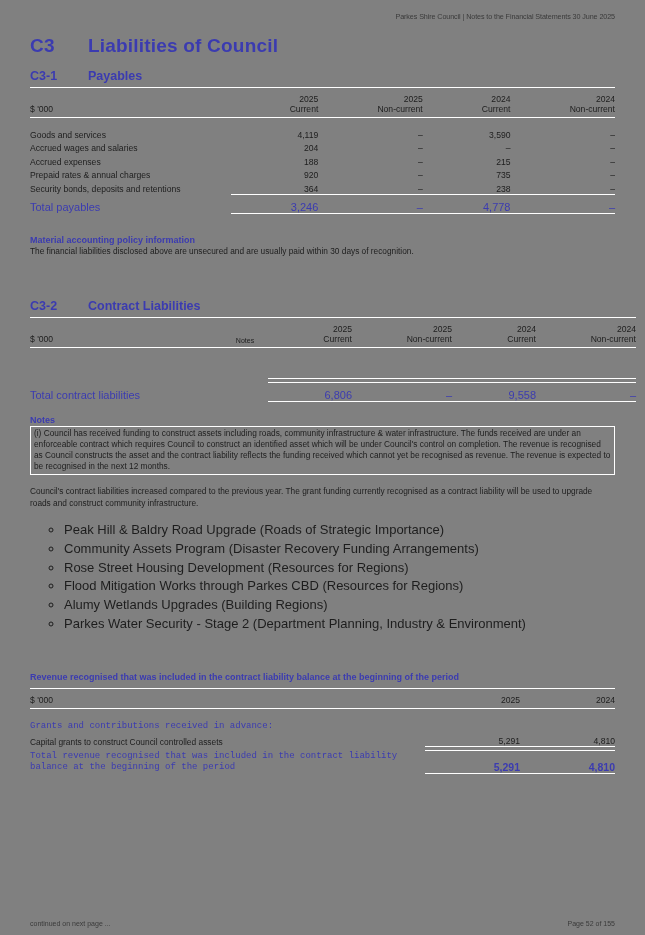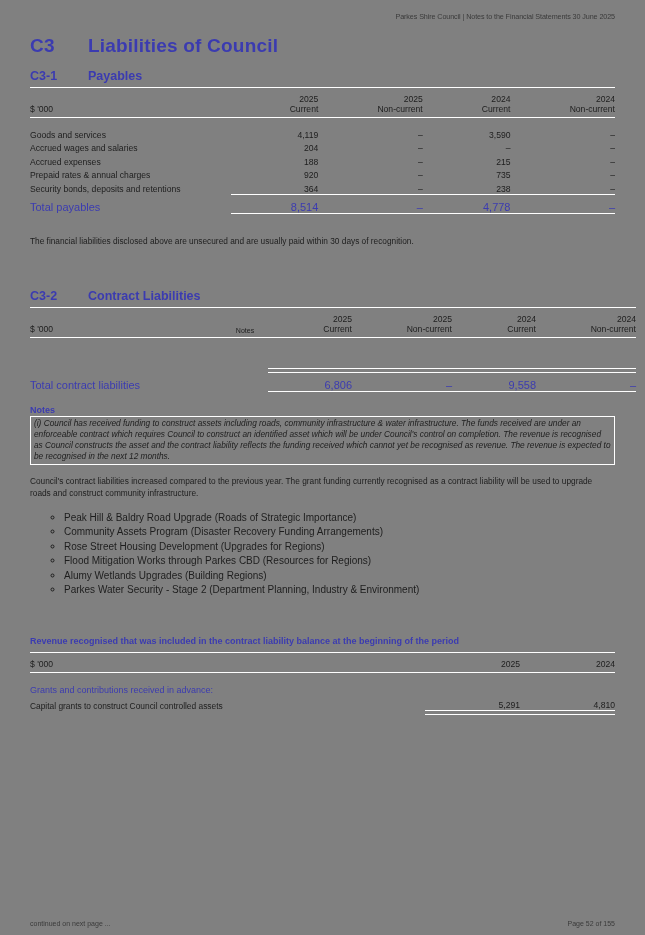--- a/index.html
+++ b/index.html
@@ -108,43 +108,43 @@
   .body-text {
     font-size: 8.3px;
     color: #1d1d1d;
     margin: 1px 0 0 0;
     line-height: 1.35;
   }
   .notes-box {
     border: 1.2px solid #ffffff;
     padding: 1px 3px 2px 3px;
     margin-top: 1px;
-    font-style: italic;
   }
   ul.bullets {
     margin: 2px 0 0 0;
     padding-left: 34px;
     list-style-type: circle;
-    font-size: 10px;
+    font-size: 13px;
     color: #1d1d1d;
   }
   ul.bullets li { line-height: 1.45; }
 
   .sec-gap-sm { height: 10px; }
   .sec-gap-md { height: 18px; }
   .sec-gap-lg { height: 30px; }
 
   
   .rev-label { font-size: 8.4px; padding-left: 2px; }
   .rev-bluebold {
     color: #3B3BB0;
     font-weight: bold;
     font-size: 9px;
     padding-left: 2px;
     line-height: 1.3;
+    font-family: Liberation Mono, monospace;
   }
   .rev-total td { padding-top: 3px; }
   .rev-total .num-cell {
     color: #3B3BB0;
     font-weight: bold;
     font-size: 10.5px;
     border-top: 1.3px solid #ffffff;
     border-bottom: 1.3px solid #ffffff;
   }
   .rev-sub-underline td.num-cell { border-top: 1.3px solid #ffffff; height: 3px; }
@@ -250,38 +250,39 @@
       <tr class="body-row">
         <td class="label-cell">Security bonds, deposits and retentions</td>
         <td class="num-cell">364</td>
         <td class="num-cell">–</td>
         <td class="num-cell">238</td>
         <td class="num-cell">–</td>
       </tr>
 
       <tr class="total-row">
         <td class="label-cell">Total payables</td>
-        <td class="num-cell">8,514</td>
+        <td class="num-cell">3,246</td>
         <td class="num-cell">–</td>
         <td class="num-cell">4,778</td>
         <td class="num-cell">–</td>
       </tr>
       <tr class="dblunder-row">
         <td></td>
         <td class="num-cell"></td>
           <td class="num-cell"></td>
           <td class="num-cell"></td>
           <td class="num-cell"></td>
       </tr>
     </tbody>
   </table>
 
   <div class="sec-gap-md"></div>
 
   <div>
+    <p class="blue-head">Material accounting policy information</p>
     <p class="body-text">The financial liabilities disclosed above are unsecured and are usually paid within 30 days of recognition.</p>
   </div>
 
   <div class="sec-gap-lg"></div>
 
   <div class="h2-row">
     <span class="num">C3-2</span>
     <span>Contract Liabilities</span>
   </div>
 
@@ -373,21 +374,21 @@
 
   <div class="sec-gap-sm"></div>
 
   <p class="body-text">Council's contract liabilities increased compared to the previous year. The grant funding currently recognised as a contract liability will be used to upgrade roads and construct community infrastructure.</p>
 
   <div class="sec-gap-sm"></div>
 
   <ul class="bullets">
     <li>Peak Hill &amp; Baldry Road Upgrade (Roads of Strategic Importance)</li>
     <li>Community Assets Program (Disaster Recovery Funding Arrangements)</li>
-    <li>Rose Street Housing Development (Upgrades for Regions)</li>
+    <li>Rose Street Housing Development (Resources for Regions)</li>
     <li>Flood Mitigation Works through Parkes CBD (Resources for Regions)</li>
     <li>Alumy Wetlands Upgrades (Building Regions)</li>
     <li>Parkes Water Security - Stage 2 (Department Planning, Industry &amp; Environment)</li>
   </ul>
 
   <div style="height:38px"></div>
 
   <p class="blue-head">Revenue recognised that was included in the contract liability balance at the beginning of the period</p>
 
   <div style="height:6px"></div>
@@ -426,20 +427,28 @@
       <tr class="body-row">
         <td class="rev-label">Capital grants to construct Council controlled assets</td>
         <td class="num-cell">5,291</td>
         <td class="num-cell">4,810</td>
       </tr>
       <tr class="rev-sub-underline">
         <td></td>
           <td class="num-cell"></td>
           <td class="num-cell"></td>
       </tr>
+      <tr class="rev-total">
+        <td class="rev-bluebold">
+          <span>Total revenue recognised that was included in the contract liability</span><br>
+          <span>balance at the beginning of the period</span>
+        </td>
+        <td class="num-cell">5,291</td>
+        <td class="num-cell">4,810</td>
+      </tr>
       <tr class="dblunder-row">
         <td></td>
           <td class="num-cell"></td>
           <td class="num-cell"></td>
       </tr>
     </tbody>
   </table>
 
   <div class="doc-footer">
     <span>continued on next page ...</span>

